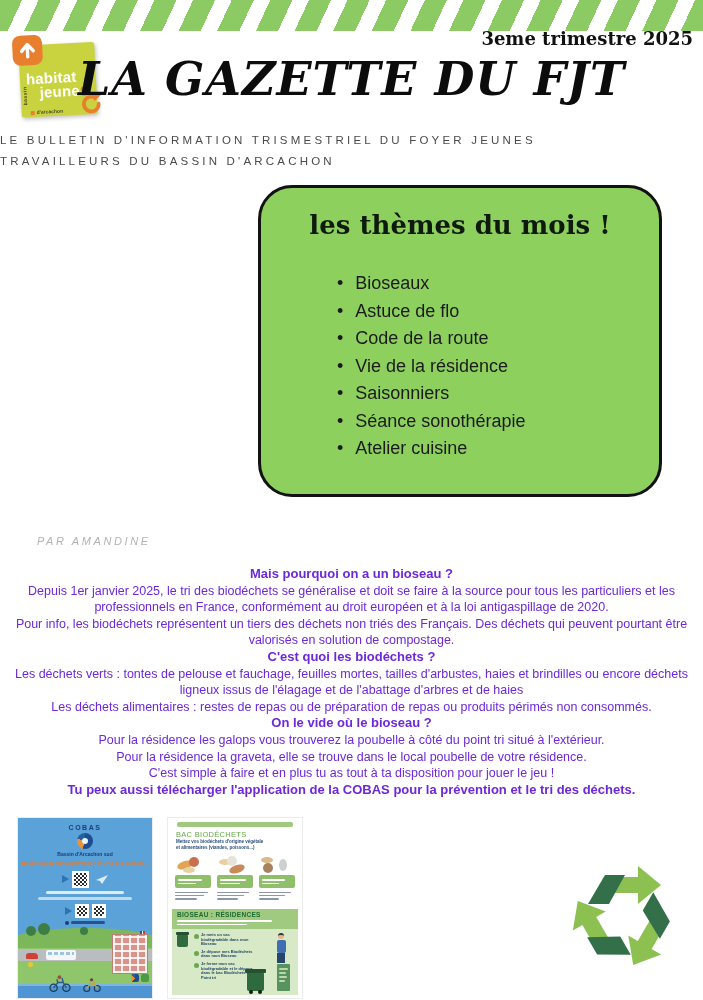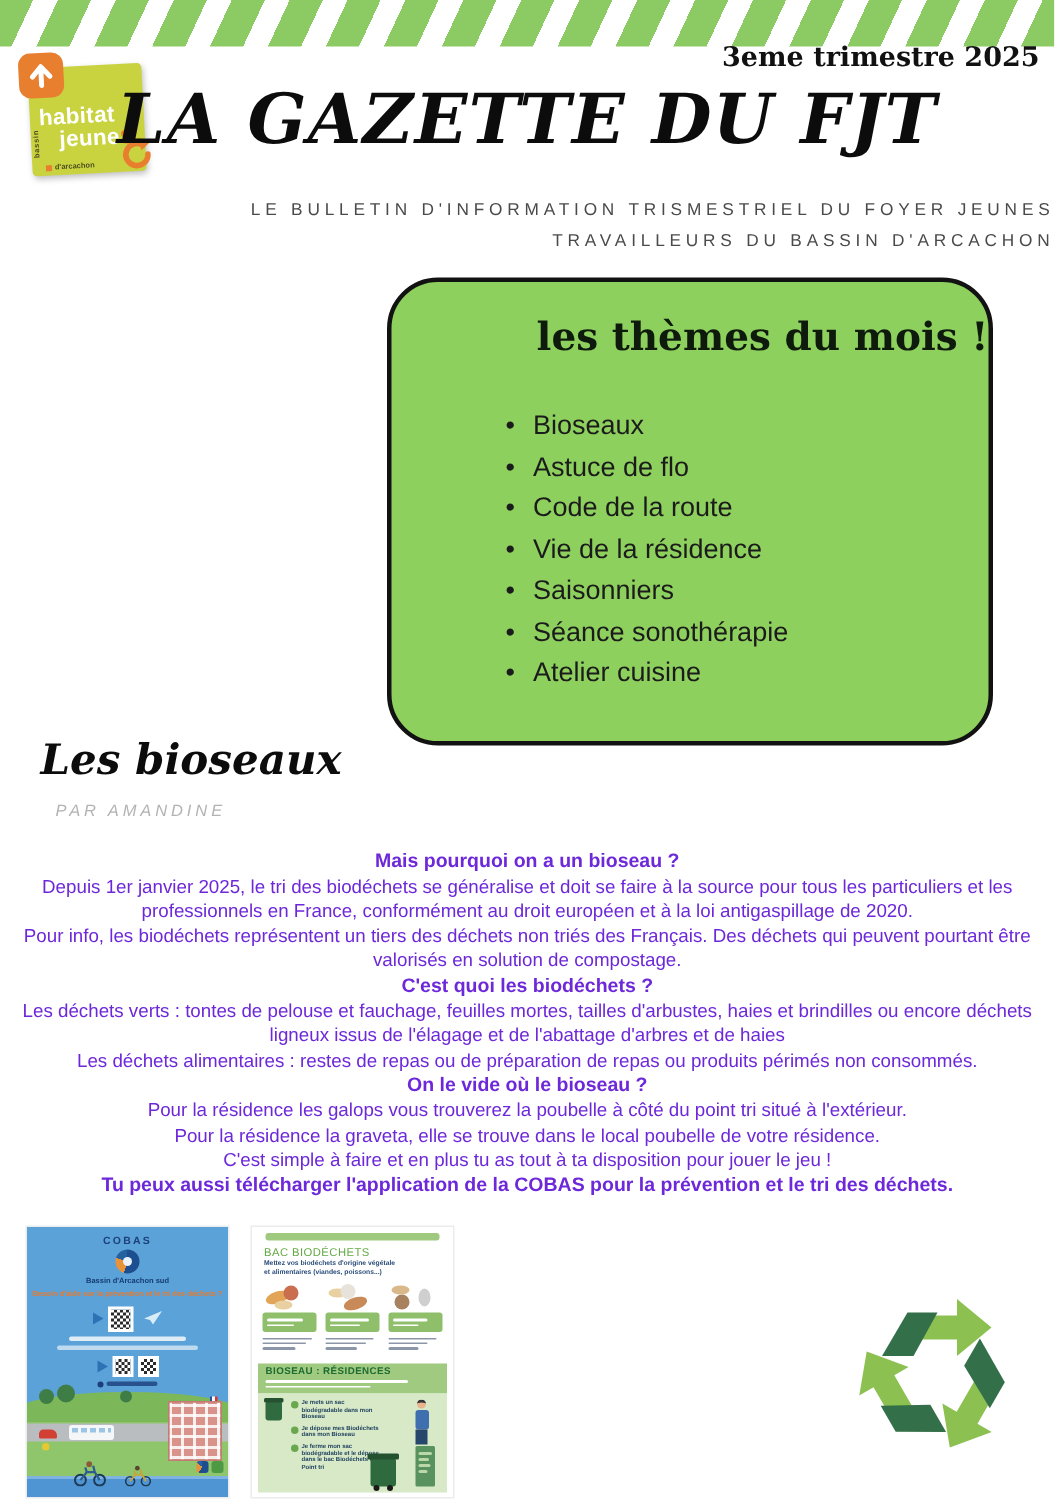--- a/index.html
+++ b/index.html
@@ -28,27 +28,27 @@
     writing-mode:vertical-rl;transform:rotate(180deg);letter-spacing:.5px;}
   .logo-bottom{position:absolute;left:9px;bottom:2px;font-size:5px;color:#4c4c22;font-weight:bold;}
   .logo-bottom::before{content:"";display:inline-block;width:4px;height:4px;background:#e87f2f;
     margin-right:2px;vertical-align:middle;}
   .logo-refresh{position:absolute;right:-6px;bottom:-6px;}
 
   
   .title{position:absolute;left:0;right:0;top:52px;text-align:center;
     font-family:"DejaVu Serif",serif;font-weight:bold;font-style:italic;
     font-size:46px;color:#0c0c0c;letter-spacing:1px;}
-  .subtitle{position:absolute;left:0;right:0;top:130px;text-align:right;color:#4a4a4a;
+  .subtitle{position:absolute;left:0;right:0;top:130px;text-align:left;color:#4a4a4a;
     font-size:11.5px;letter-spacing:3.2px;line-height:21px;}
 
   
   .themes{position:absolute;left:258px;top:185px;width:404px;height:312px;background:#8ed05e;
     border:3px solid #121212;border-radius:34px;box-sizing:border-box;overflow:hidden;}
-  .themes-title{margin-top:22px;text-align:right;font-family:"DejaVu Serif",serif;
+  .themes-title{margin-top:22px;text-align:center;font-family:"DejaVu Serif",serif;
     font-weight:bold;font-size:26px;color:#0e1b0c;}
   .themes-list{margin:30px 0 0 0;padding:0 0 0 76px;list-style:none;}
   .themes-list li{font-size:18px;color:#1b1b1b;line-height:27.5px;}
   .themes-list li::before{content:"•";margin-right:12px;}
 
   
   .article-title{position:absolute;left:27px;top:490px;font-family:"DejaVu Serif",serif;
     font-weight:bold;font-style:italic;font-size:28px;color:#0c0c0c;}
   .byline{position:absolute;left:37px;top:535px;font-size:11px;color:#b3b3b3;
     letter-spacing:2.6px;font-style:italic;}
@@ -205,21 +205,20 @@
       <li>Bioseaux</li>
       <li>Astuce de flo</li>
       <li>Code de la route</li>
       <li>Vie de la résidence</li>
       <li>Saisonniers</li>
       <li>Séance sonothérapie</li>
       <li>Atelier cuisine</li>
     </ul>
   </div>
 
-  <div class="article-title">Les bioseaux</div>
   <div class="byline">PAR AMANDINE</div>
 
   <div class="body-text">
     <div class="b">Mais pourquoi on a un bioseau ?</div>
     <div>Depuis 1er janvier 2025, le tri des biodéchets se généralise et doit se faire à la source pour tous les particuliers et les</div>
     <div>professionnels en France, conformément au droit européen et à la loi antigaspillage de 2020.</div>
     <div>Pour info, les biodéchets représentent un tiers des déchets non triés des Français. Des déchets qui peuvent pourtant être</div>
     <div>valorisés en solution de compostage.</div>
     <div class="b">C'est quoi les biodéchets ?</div>
     <div>Les déchets verts : tontes de pelouse et fauchage, feuilles mortes, tailles d'arbustes, haies et brindilles ou encore déchets</div>

